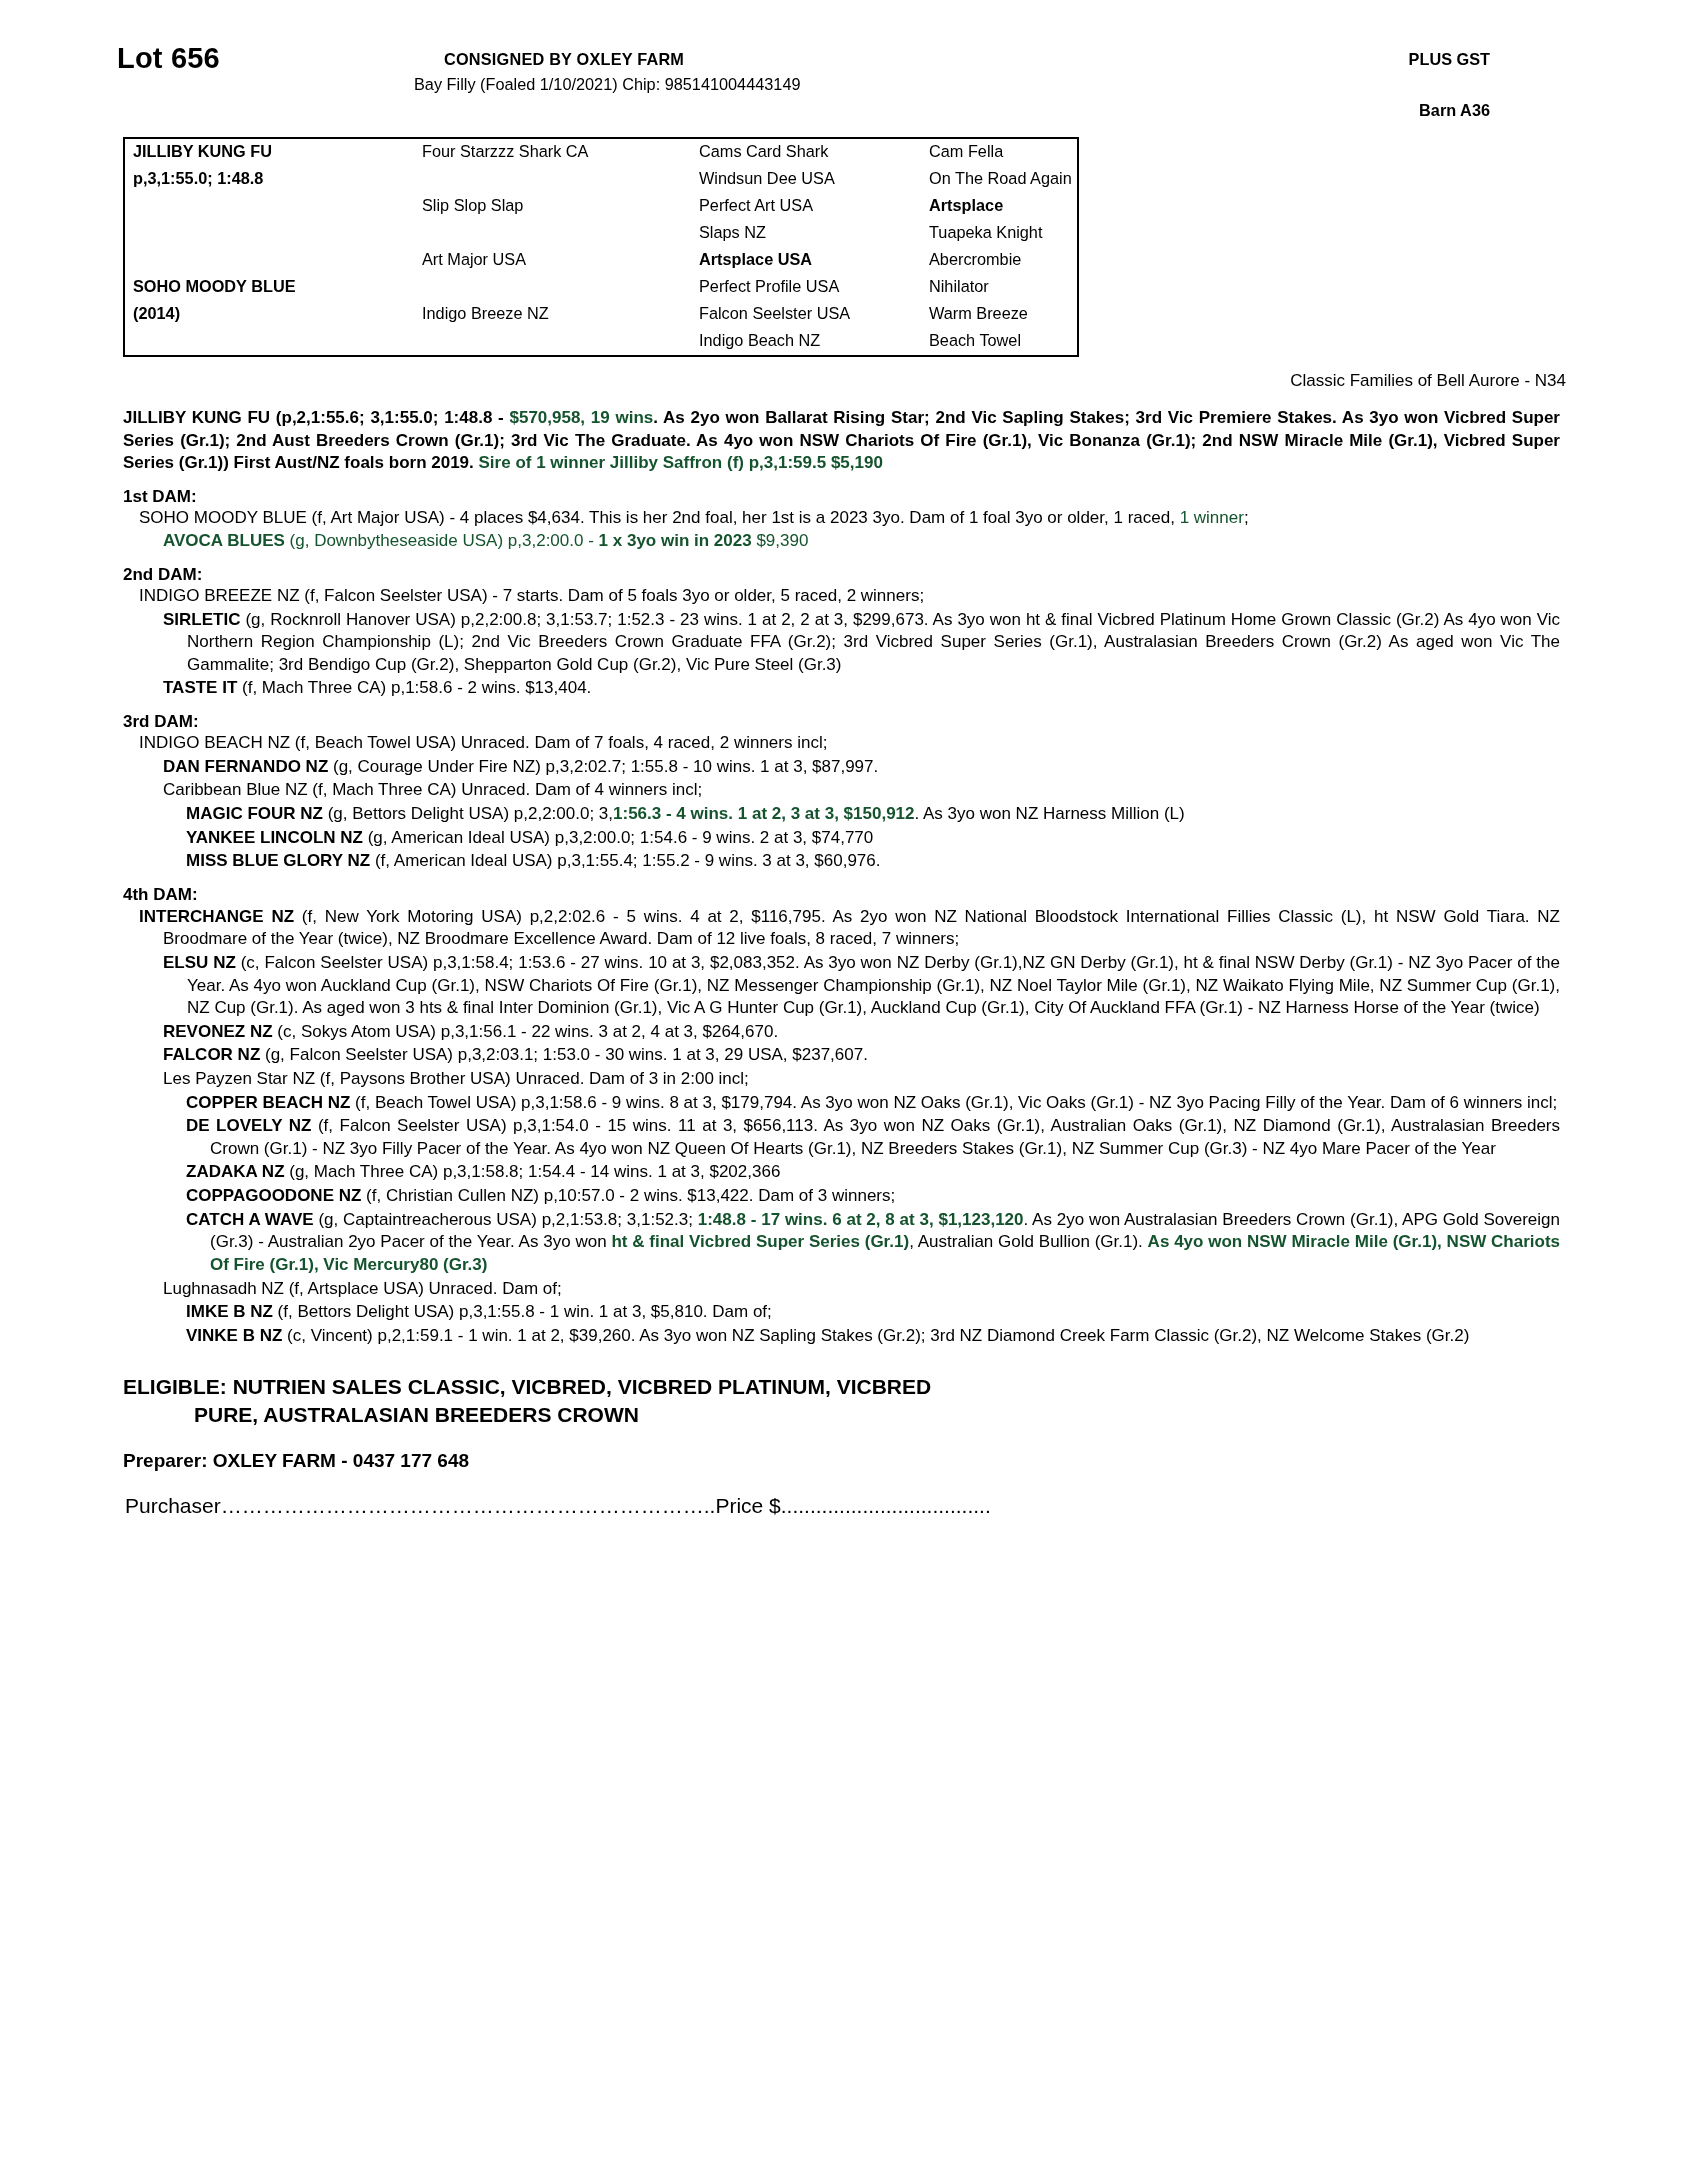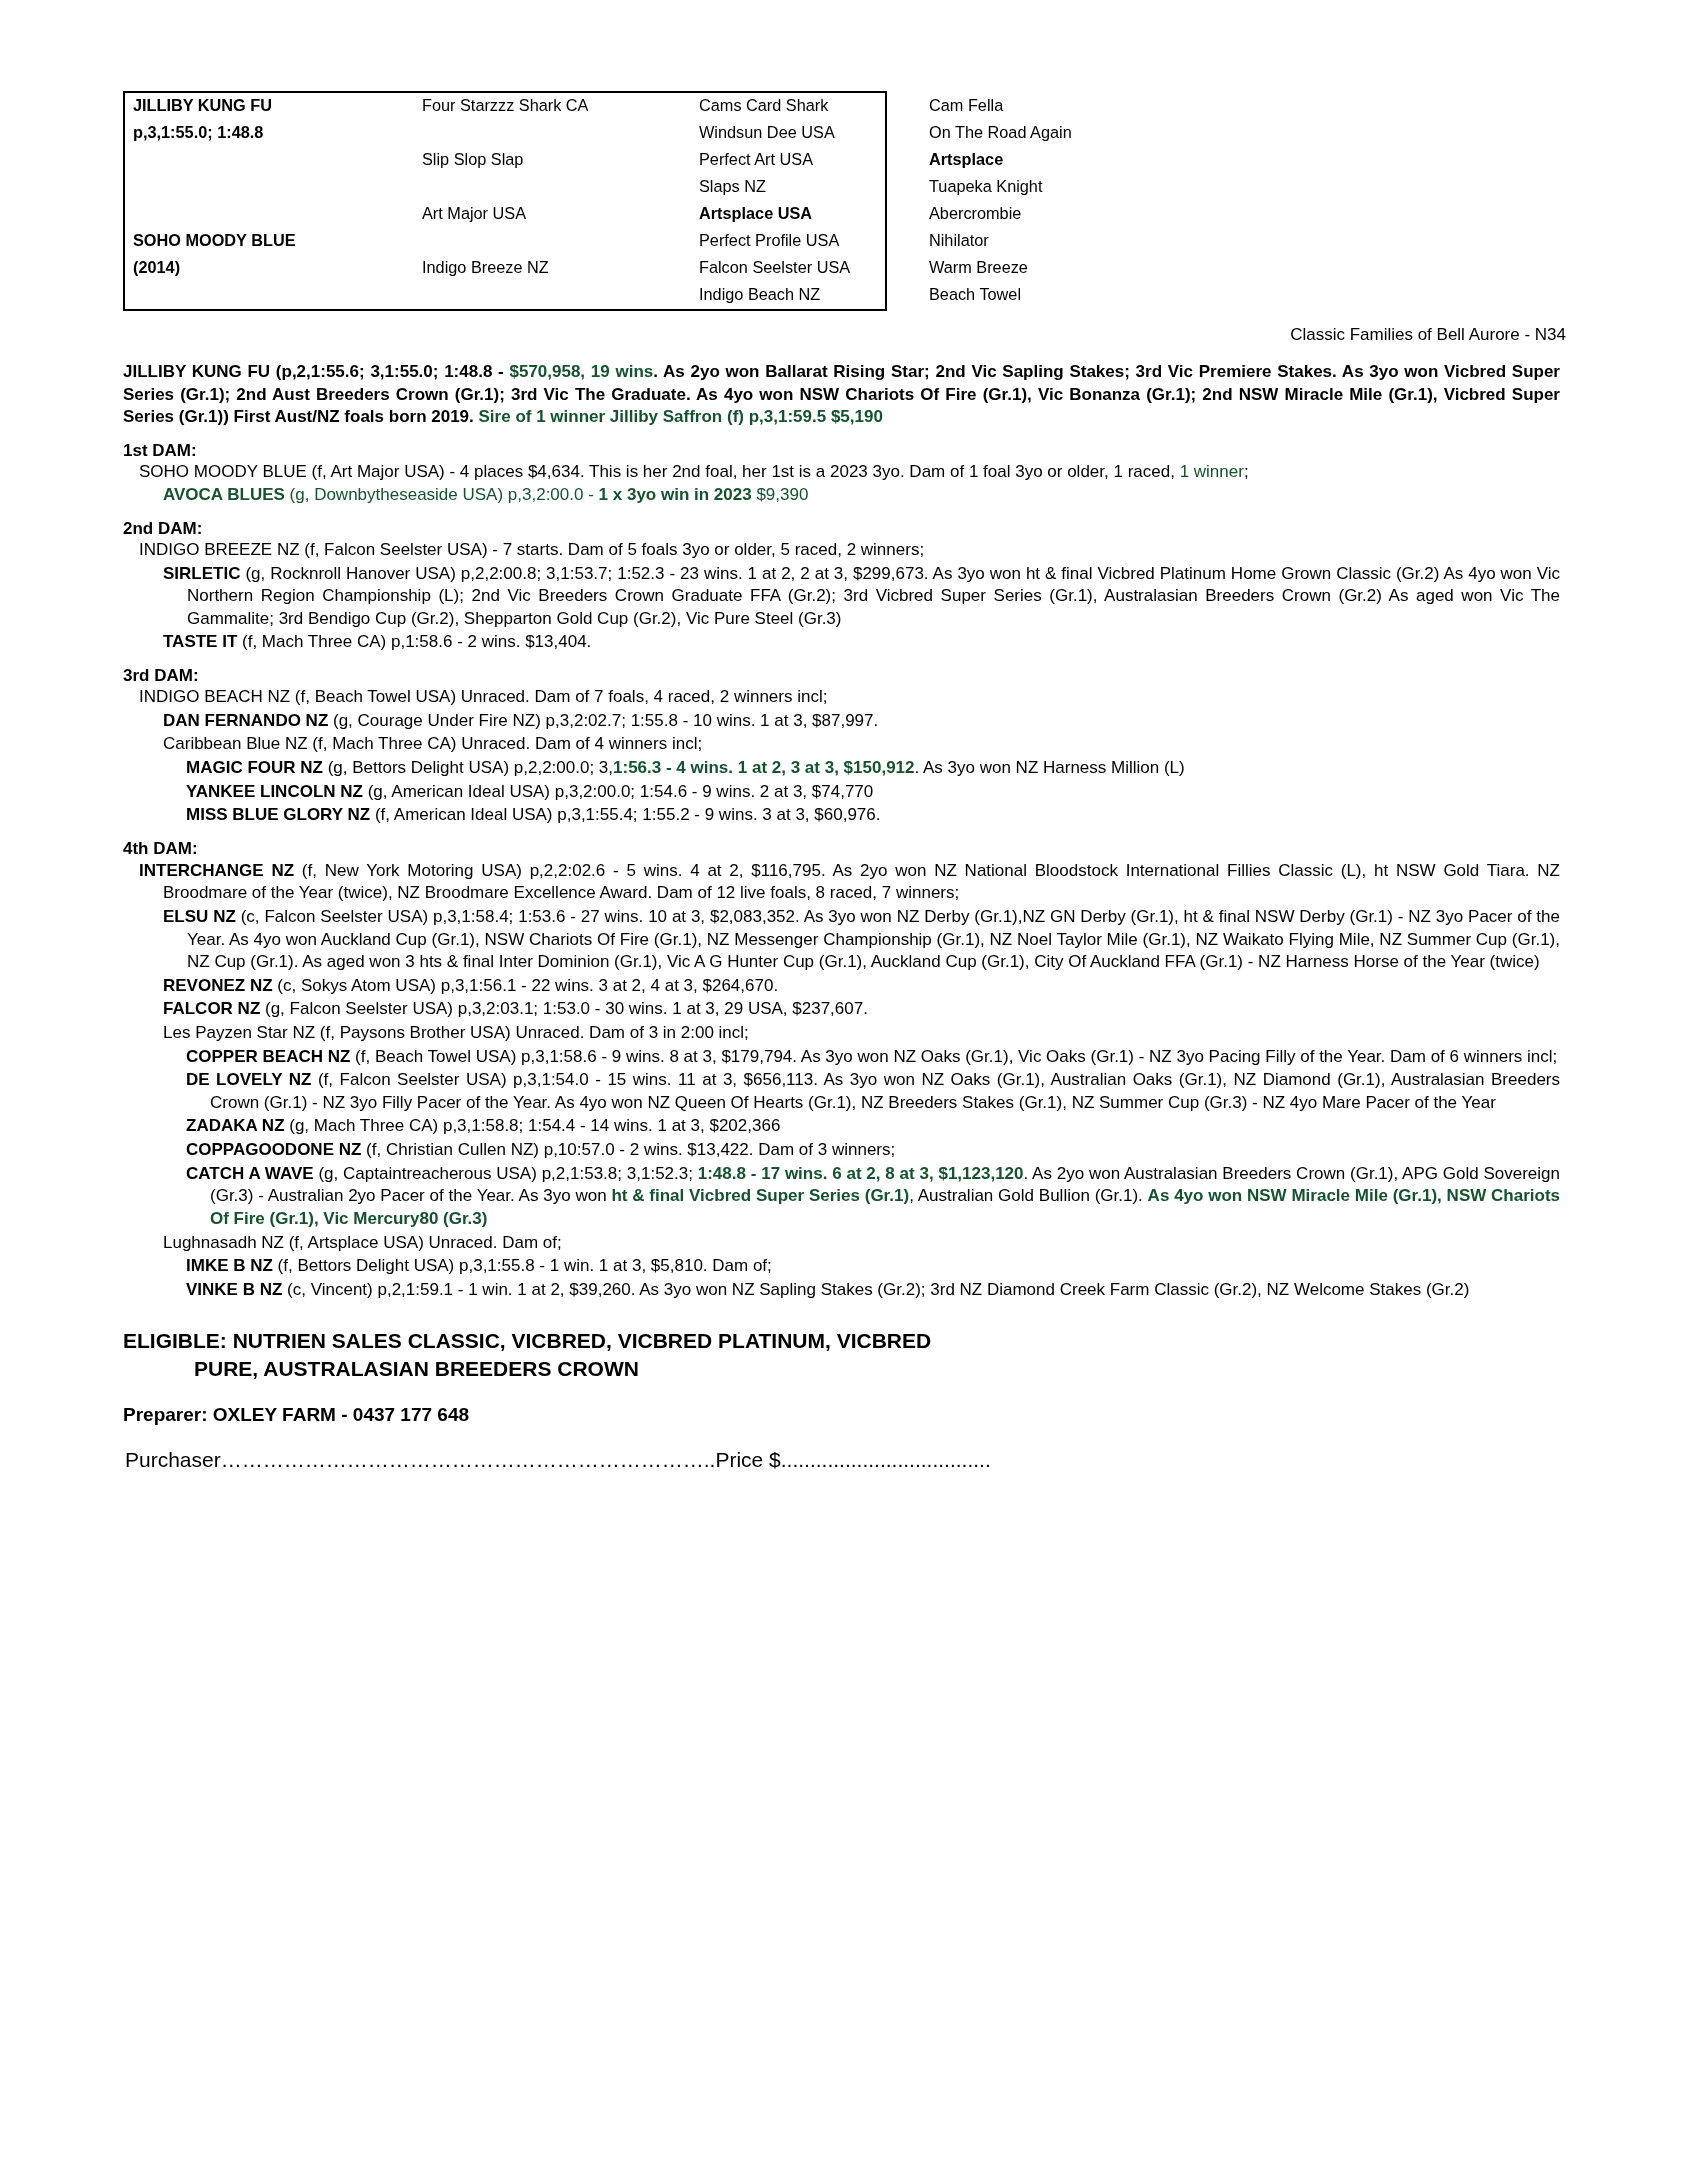--- a/index.html
+++ b/index.html
@@ -58,21 +58,21 @@
     position: absolute;
     right: 76px;
     top: 61px;
     font-size: 16.3px;
     font-weight: bold;
   }
   
   .ped-wrap {
     margin-top: 51px;
     margin-left: 6px;
-    width: 764px;
+    width: 956px;
     border: 2px solid #000;
     box-sizing: border-box;
   }
   table.ped {
     border-collapse: collapse;
     width: 100%;
     font-size: 16.3px;
     table-layout: fixed;
   }
   table.ped td {
@@ -134,20 +134,27 @@
     margin-top: 22px;
     margin-left: 8px;
     font-size: 21px;
   }
 </style>
 </head>
 <body>
 
 <div class="page">
 
+  <div class="header-row">
+    <div class="lot-title">Lot 656</div>
+    <div class="consigned">CONSIGNED BY OXLEY FARM</div>
+    <div class="plus-gst">PLUS GST</div>
+    <div class="subtitle">Bay Filly (Foaled 1/10/2021) Chip: 985141004443149</div>
+    <div class="barn">Barn A36</div>
+  </div>
 
   <div class="ped-wrap">
     <table class="ped">
       <tbody id="ped-body">
           <tr>
             <td class="c1 bold">JILLIBY KUNG FU</td>
             <td class="c2">Four Starzzz Shark CA</td>
             <td class="c3">Cams Card Shark</td>
             <td class="c4">Cam Fella</td>
           </tr>

